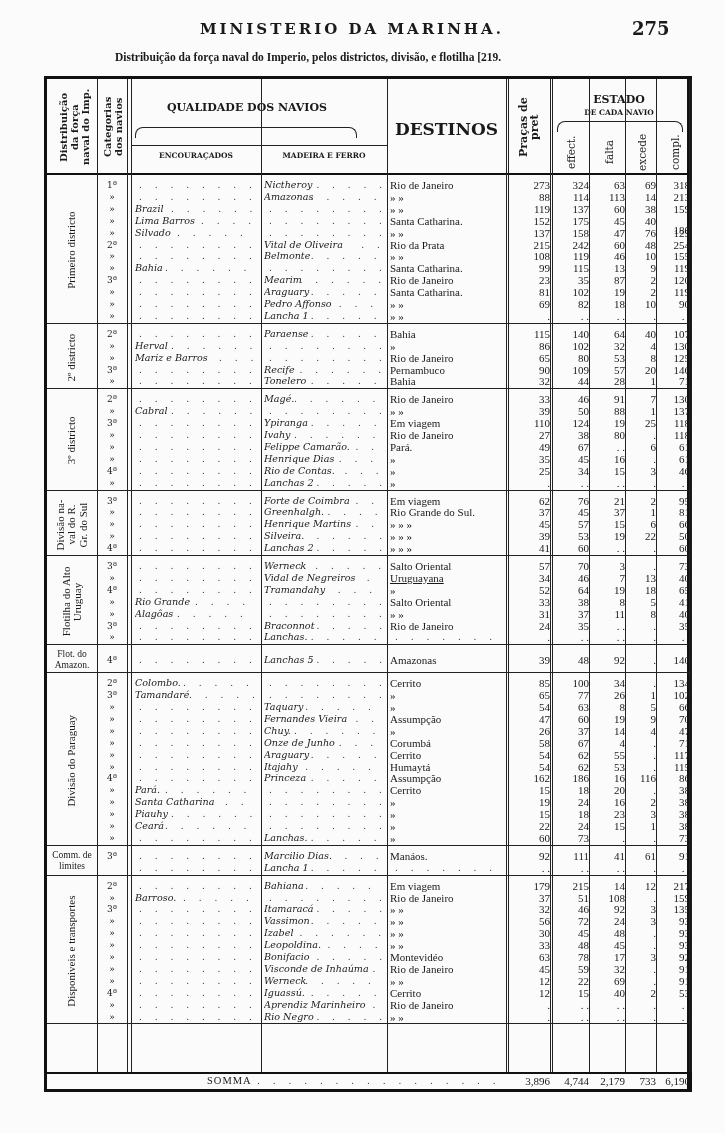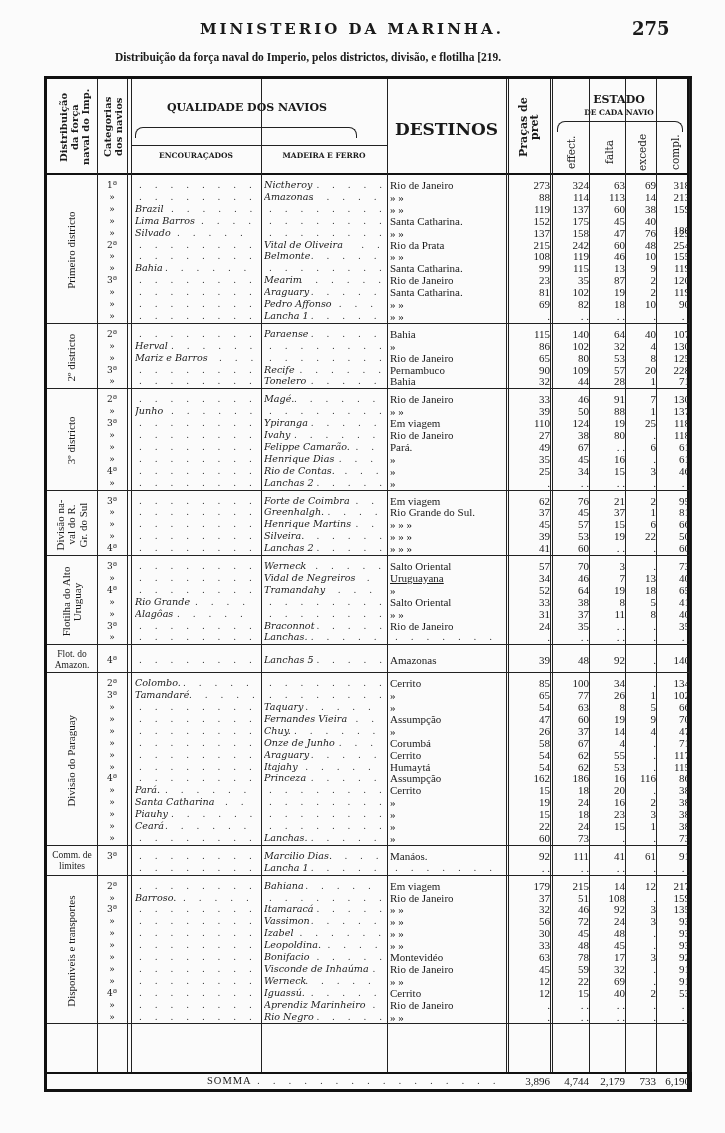--- a/index.html
+++ b/index.html
@@ -211,21 +211,21 @@
       <div class="cell num" style="left: 611px; top: 272.6px; width: 32px;">125</div>
       <div class="cell cat" style="left: 50px; top: 284.5px; width: 30px;">3ª</div>
       <div class="cell dots" style="left: 92px; top: 284.5px; width: 122px;">. . . . . . . . . .</div>
       <div class="cell ship" style="left: 217px; top: 284.5px; width: 122px;">Recife</div>
       <div class="cell dots" style="left: 252.6px; top: 284.5px; width: 82.4px;">. . . . . . . . . .</div>
       <div class="cell dest" style="left: 343px; top: 284.5px; width: 112px;">Pernambuco</div>
       <div class="cell num" style="left: 459px; top: 284.5px; width: 44px;">90</div>
       <div class="cell num" style="left: 505px; top: 284.5px; width: 37px;">109</div>
       <div class="cell num" style="left: 544px; top: 284.5px; width: 34px;">57</div>
       <div class="cell num" style="left: 580px; top: 284.5px; width: 29px;">20</div>
-      <div class="cell num" style="left: 611px; top: 284.5px; width: 32px;">228</div>
+      <div class="cell num" style="left: 611px; top: 284.5px; width: 32px;">146</div>
       <div class="cell cat" style="left: 50px; top: 296.4px; width: 30px;">»</div>
       <div class="cell dots" style="left: 92px; top: 296.4px; width: 122px;">. . . . . . . . . .</div>
       <div class="cell ship" style="left: 217px; top: 296.4px; width: 122px;">Tonelero</div>
       <div class="cell dots" style="left: 263.8px; top: 296.4px; width: 71.2px;">. . . . . . . . . .</div>
       <div class="cell dest" style="left: 343px; top: 296.4px; width: 112px;">Bahia</div>
       <div class="cell num" style="left: 459px; top: 296.4px; width: 44px;">32</div>
       <div class="cell num" style="left: 505px; top: 296.4px; width: 37px;">44</div>
       <div class="cell num" style="left: 544px; top: 296.4px; width: 34px;">28</div>
       <div class="cell num" style="left: 580px; top: 296.4px; width: 29px;">1</div>
       <div class="cell num" style="left: 611px; top: 296.4px; width: 32px;">71</div>
@@ -235,21 +235,21 @@
       <div class="cell dots" style="left: 92px; top: 314.3px; width: 122px;">. . . . . . . . . .</div>
       <div class="cell ship" style="left: 217px; top: 314.3px; width: 122px;">Magé.</div>
       <div class="cell dots" style="left: 247px; top: 314.3px; width: 88px;">. . . . . . . . . .</div>
       <div class="cell dest" style="left: 343px; top: 314.3px; width: 112px;">Rio de Janeiro</div>
       <div class="cell num" style="left: 459px; top: 314.3px; width: 44px;">33</div>
       <div class="cell num" style="left: 505px; top: 314.3px; width: 37px;">46</div>
       <div class="cell num" style="left: 544px; top: 314.3px; width: 34px;">91</div>
       <div class="cell num" style="left: 580px; top: 314.3px; width: 29px;">7</div>
       <div class="cell num" style="left: 611px; top: 314.3px; width: 32px;">130</div>
       <div class="cell cat" style="left: 50px; top: 326.2px; width: 30px;">»</div>
-      <div class="cell ship" style="left: 88px; top: 326.2px; width: 100px;">Junho</div>
+      <div class="cell ship" style="left: 88px; top: 326.2px; width: 100px;">Cabral</div>
       <div class="cell dots" style="left: 124px; top: 326.2px; width: 84px;">. . . . . . . . . .</div>
       <div class="cell dots" style="left: 222px; top: 326.2px; width: 118px;">. . . . . . . . . .</div>
       <div class="cell dest" style="left: 343px; top: 326.2px; width: 112px;">»  »</div>
       <div class="cell num" style="left: 459px; top: 326.2px; width: 44px;">39</div>
       <div class="cell num" style="left: 505px; top: 326.2px; width: 37px;">50</div>
       <div class="cell num" style="left: 544px; top: 326.2px; width: 34px;">88</div>
       <div class="cell num" style="left: 580px; top: 326.2px; width: 29px;">1</div>
       <div class="cell num" style="left: 611px; top: 326.2px; width: 32px;">137</div>
       <div class="cell cat" style="left: 50px; top: 338.1px; width: 30px;">3ª</div>
       <div class="cell dots" style="left: 92px; top: 338.1px; width: 122px;">. . . . . . . . . .</div>

